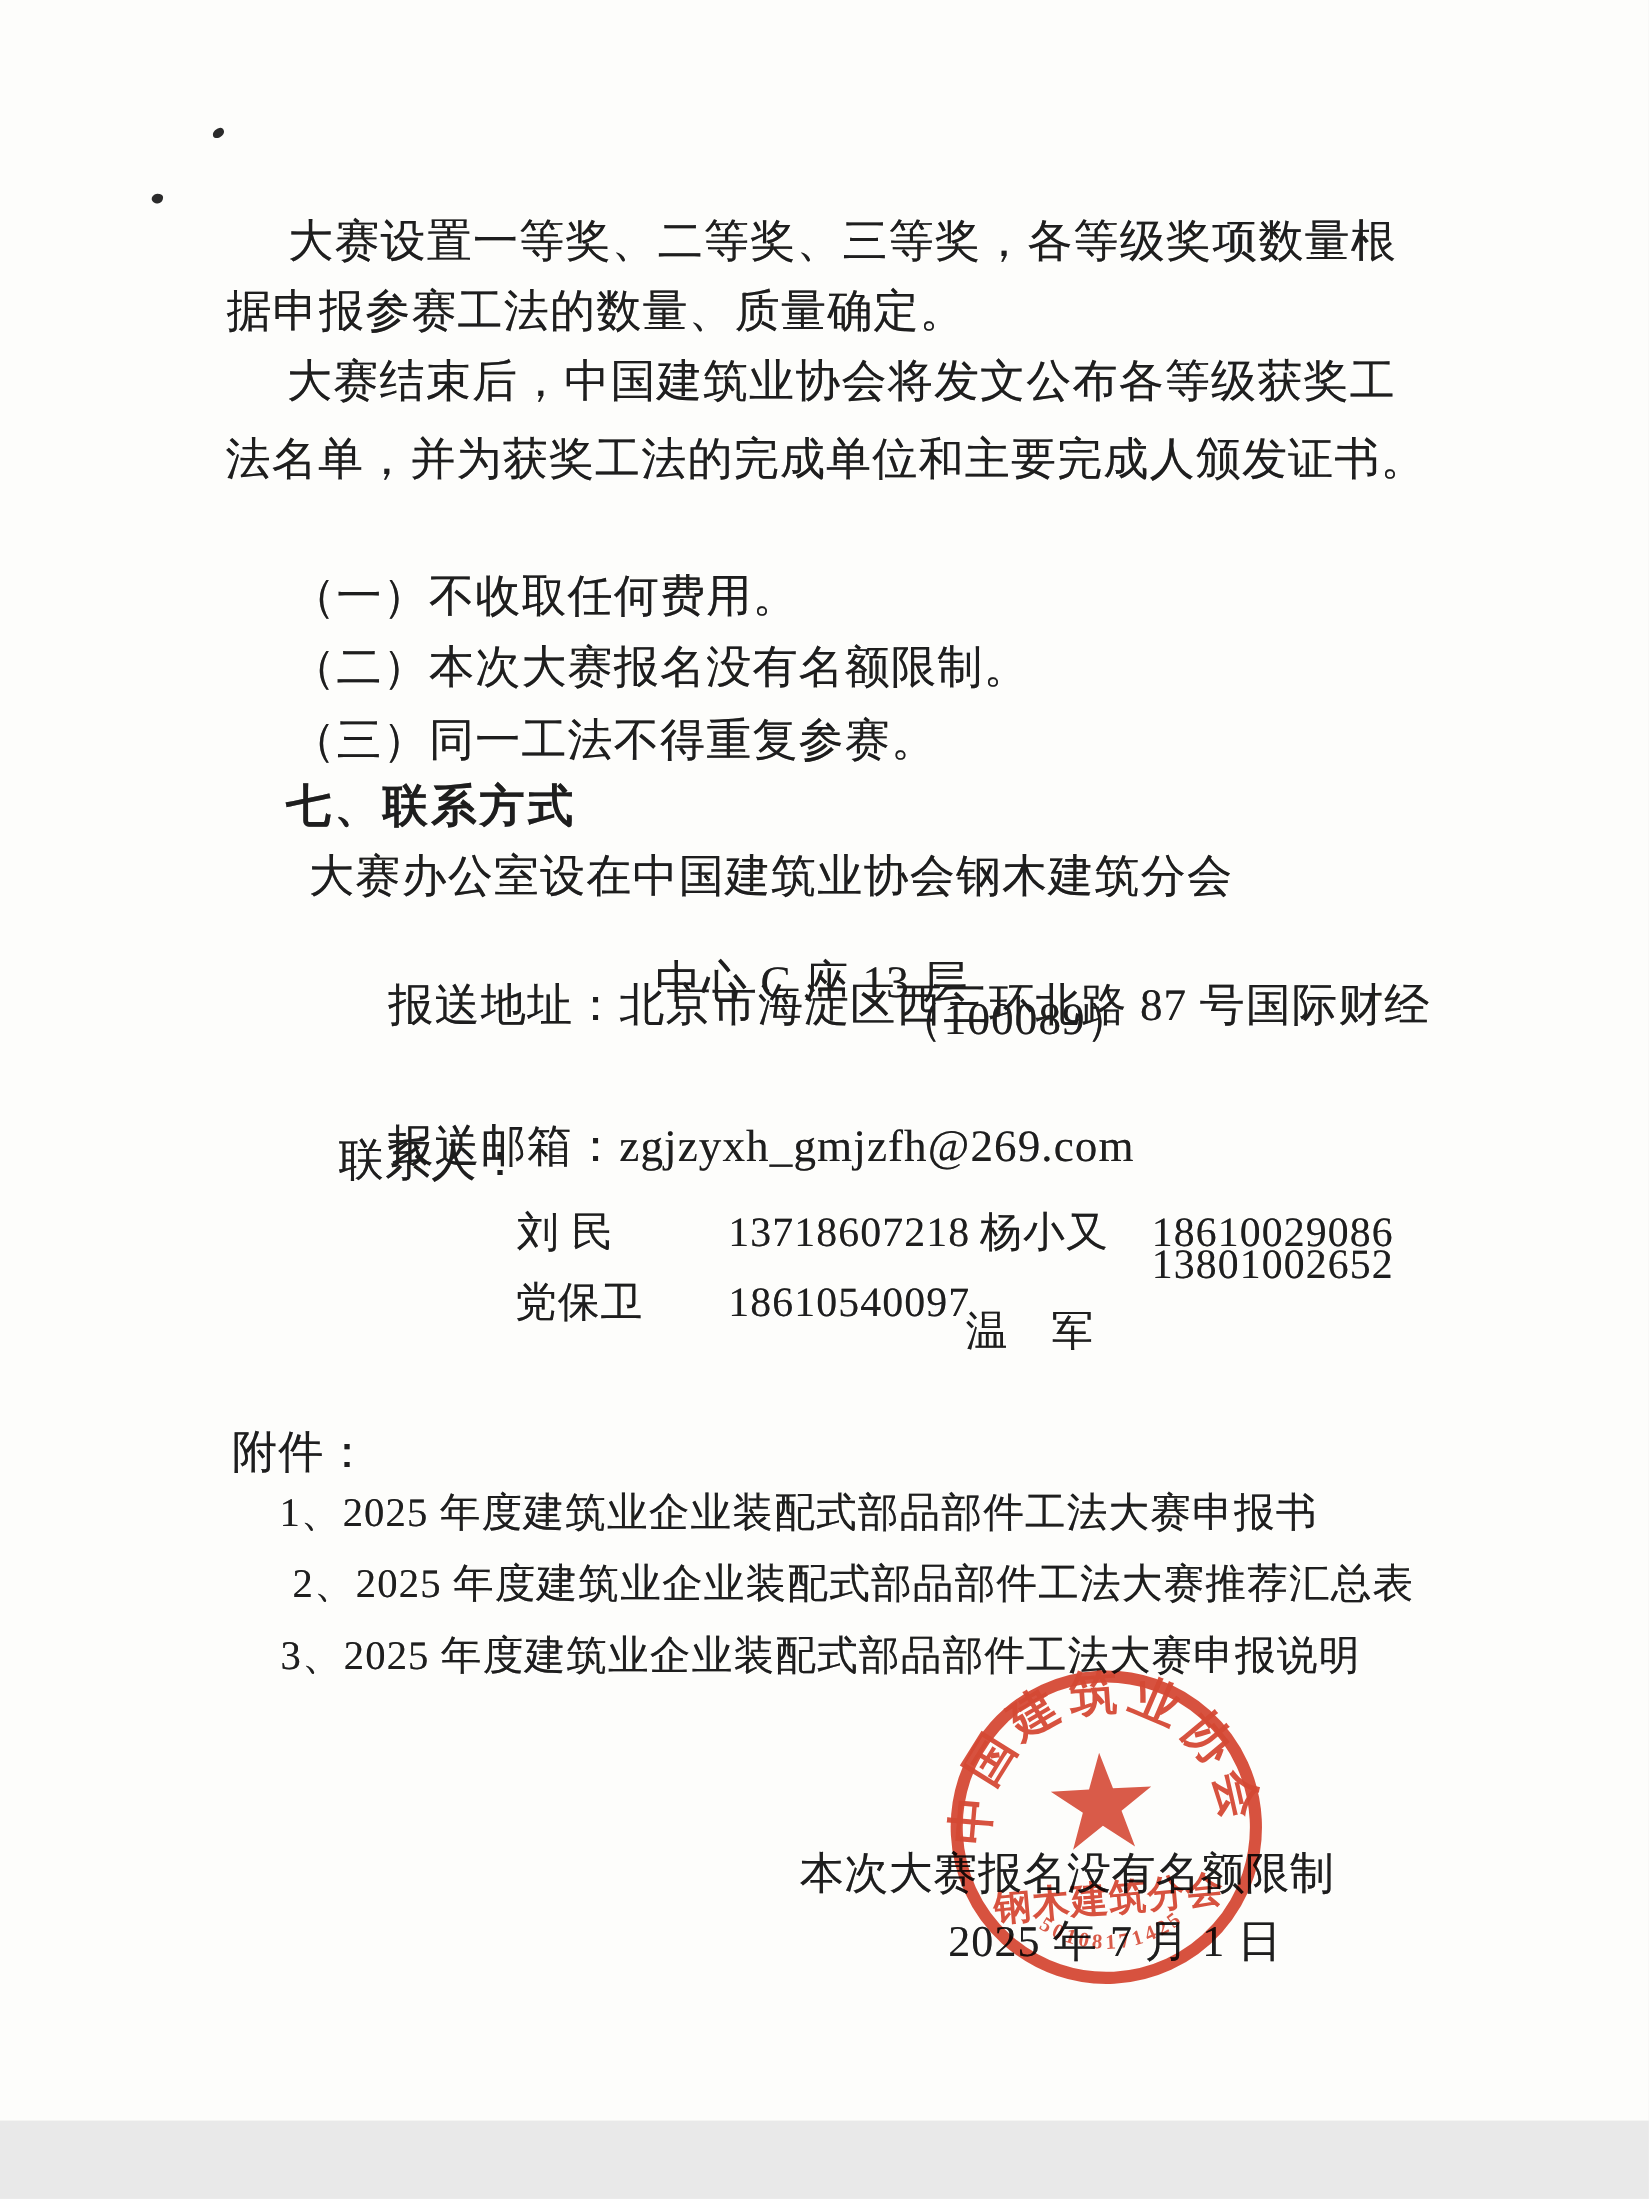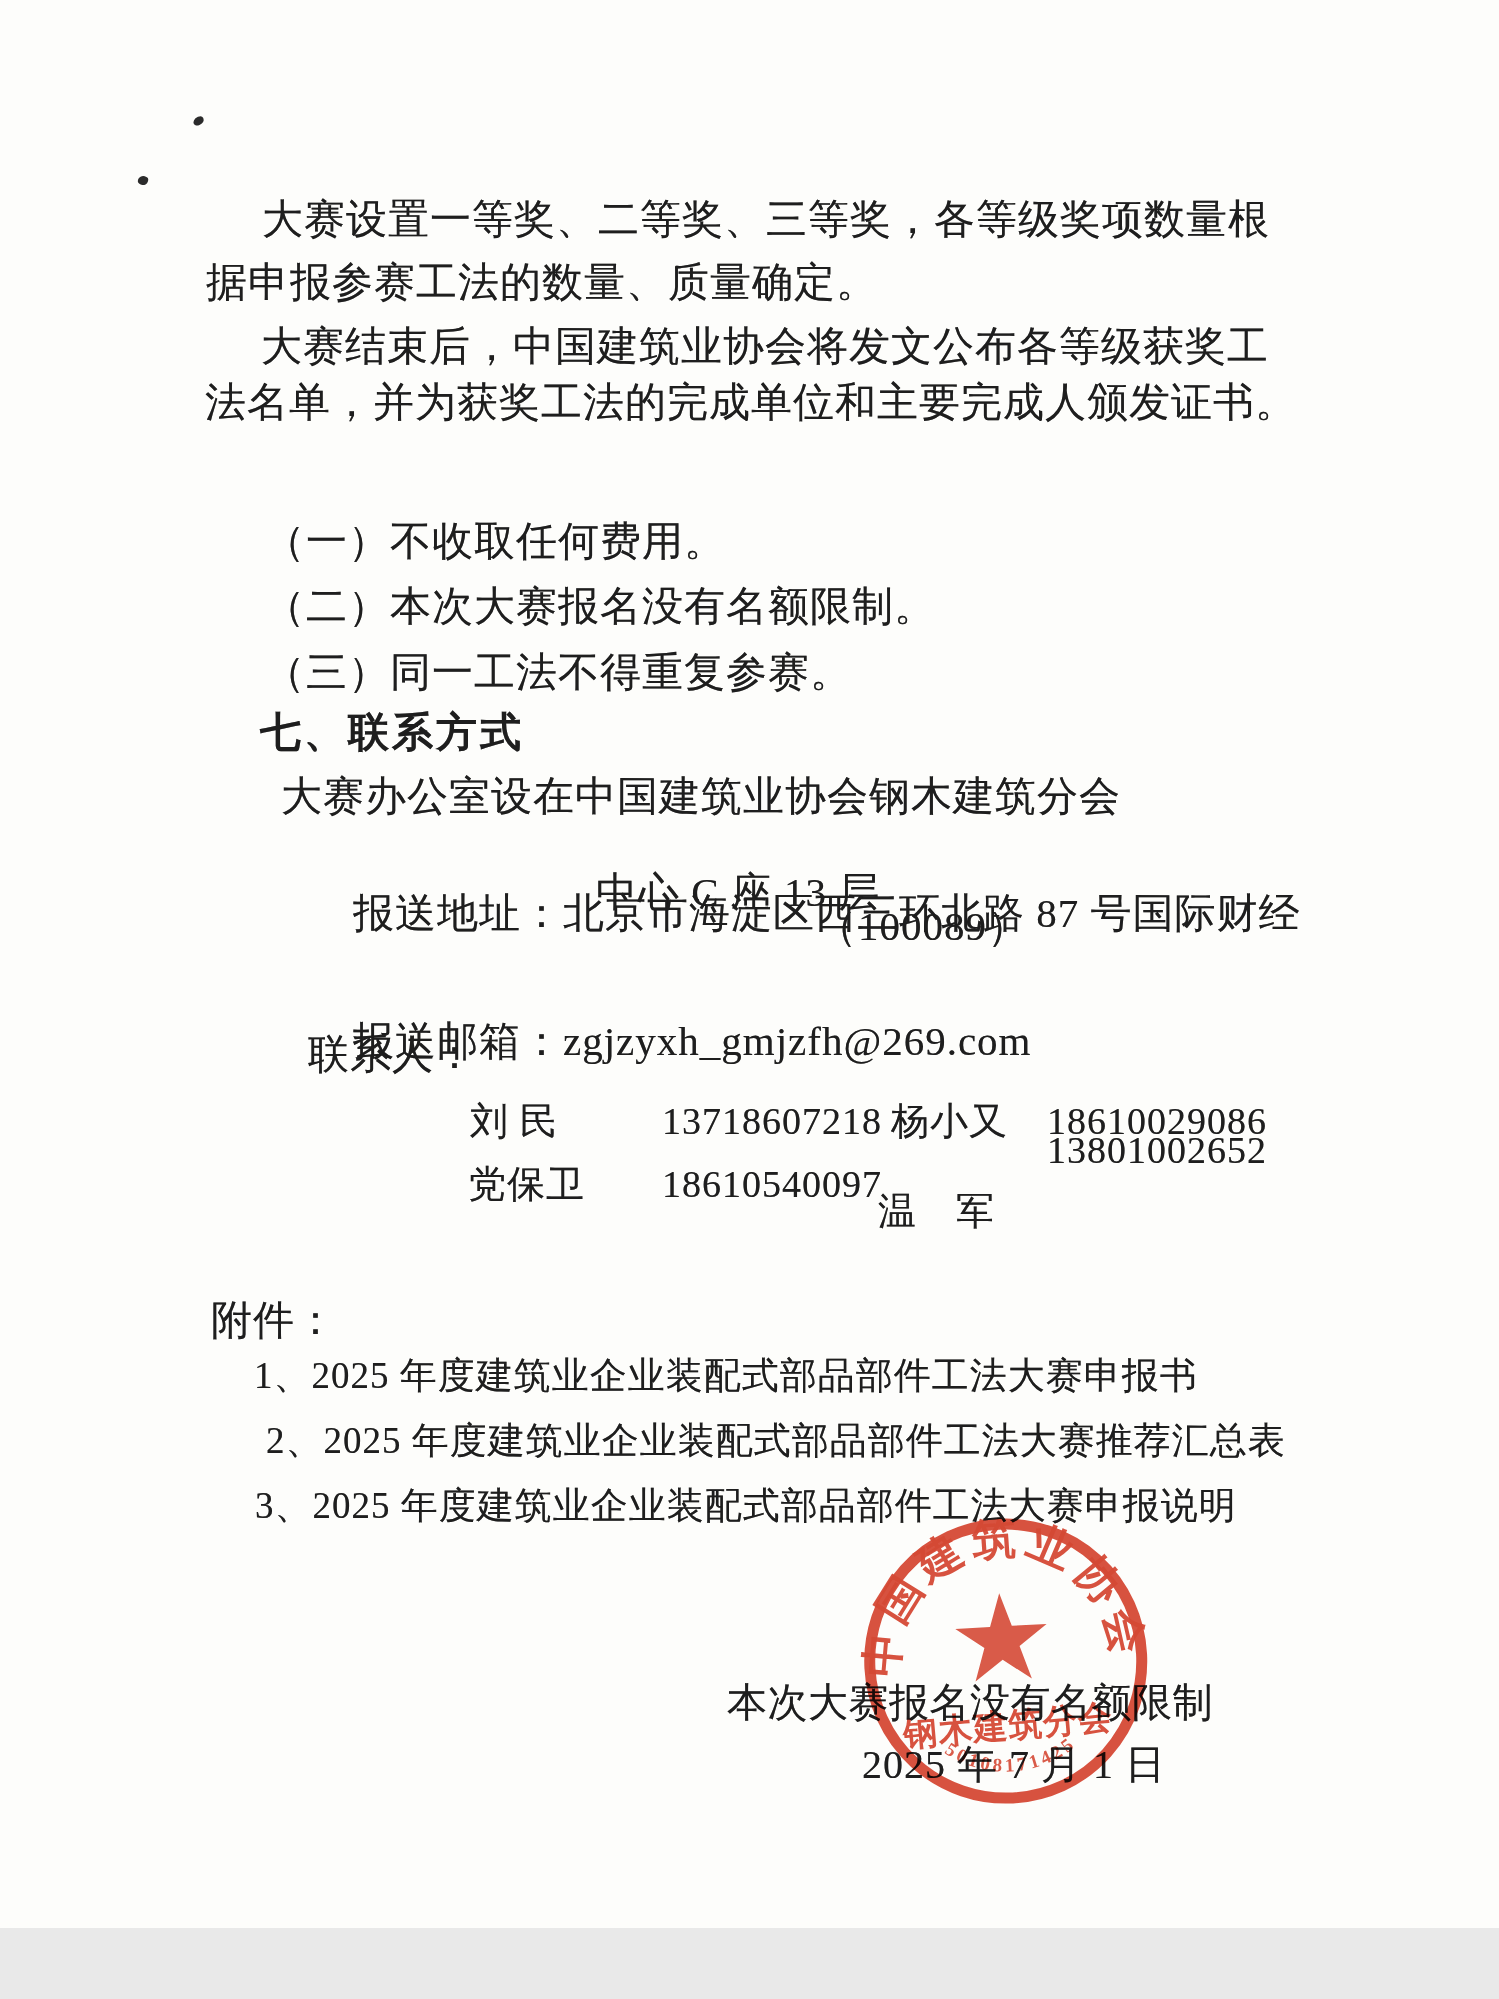--- a/index.html
+++ b/index.html
@@ -49,21 +49,21 @@
 <body>
 
 <div class="page">
 
   <div class="speck" style="left:193px;top:117px;width:11px;height:8px;transform:rotate(-25deg);"></div>
   <div class="speck" style="left:138px;top:176px;width:10px;height:9px;transform:rotate(15deg);"></div>
 
   <div class="ln" style="left:262px;top:194px;">大赛设置一等奖、二等奖、三等奖，各等级奖项数量根</div>
   <div class="ln" style="left:206px;top:257px;">据申报参赛工法的数量、质量确定。</div>
   <div class="ln" style="left:261px;top:321px;">大赛结束后，中国建筑业协会将发文公布各等级获奖工</div>
-  <div class="ln" style="left:205px;top:377px;">法名单，并为获奖工法的完成单位和主要完成人颁发证书。</div>
+  <div class="ln" style="left:205px;top:392px;">法名单，并为获奖工法的完成单位和主要完成人颁发证书。</div>
 
   <div class="ln" style="left:264px;top:516px;">（一）不收取任何费用。</div>
   <div class="ln" style="left:264px;top:581px;">（二）本次大赛报名没有名额限制。</div>
   <div class="ln" style="left:264px;top:647px;">（三）同一工法不得重复参赛。</div>
 
   <div class="ln bold-hd" style="left:260px;top:707px;">七、联系方式</div>
   <div class="ln" style="left:281px;top:771px;">大赛办公室设在中国建筑业协会钢木建筑分会</div>
 
   <div class="ln" style="left:308px;top:837px;">
     <span>报送地址：</span><span>北京市海淀区西三环北路 87 号国际财经</span>

